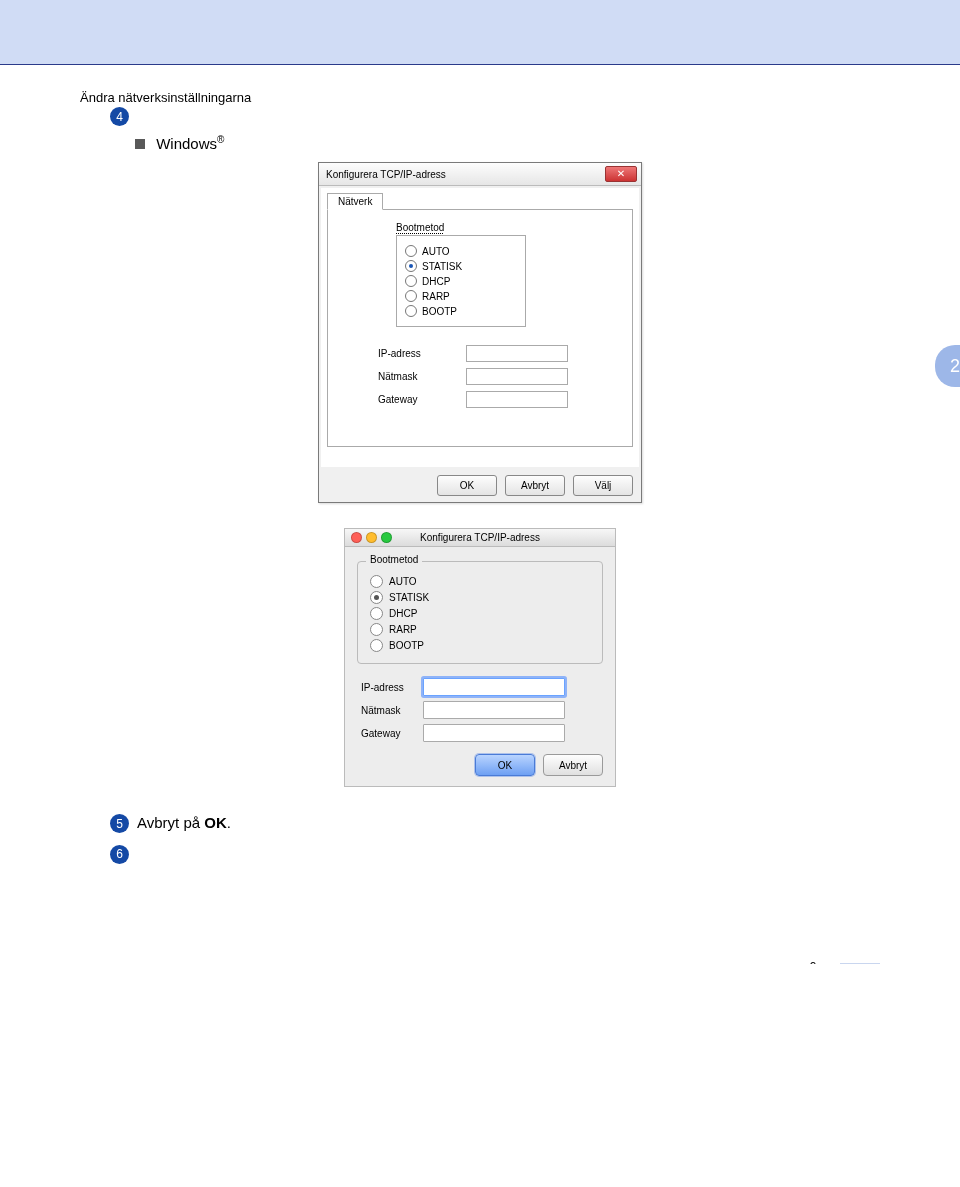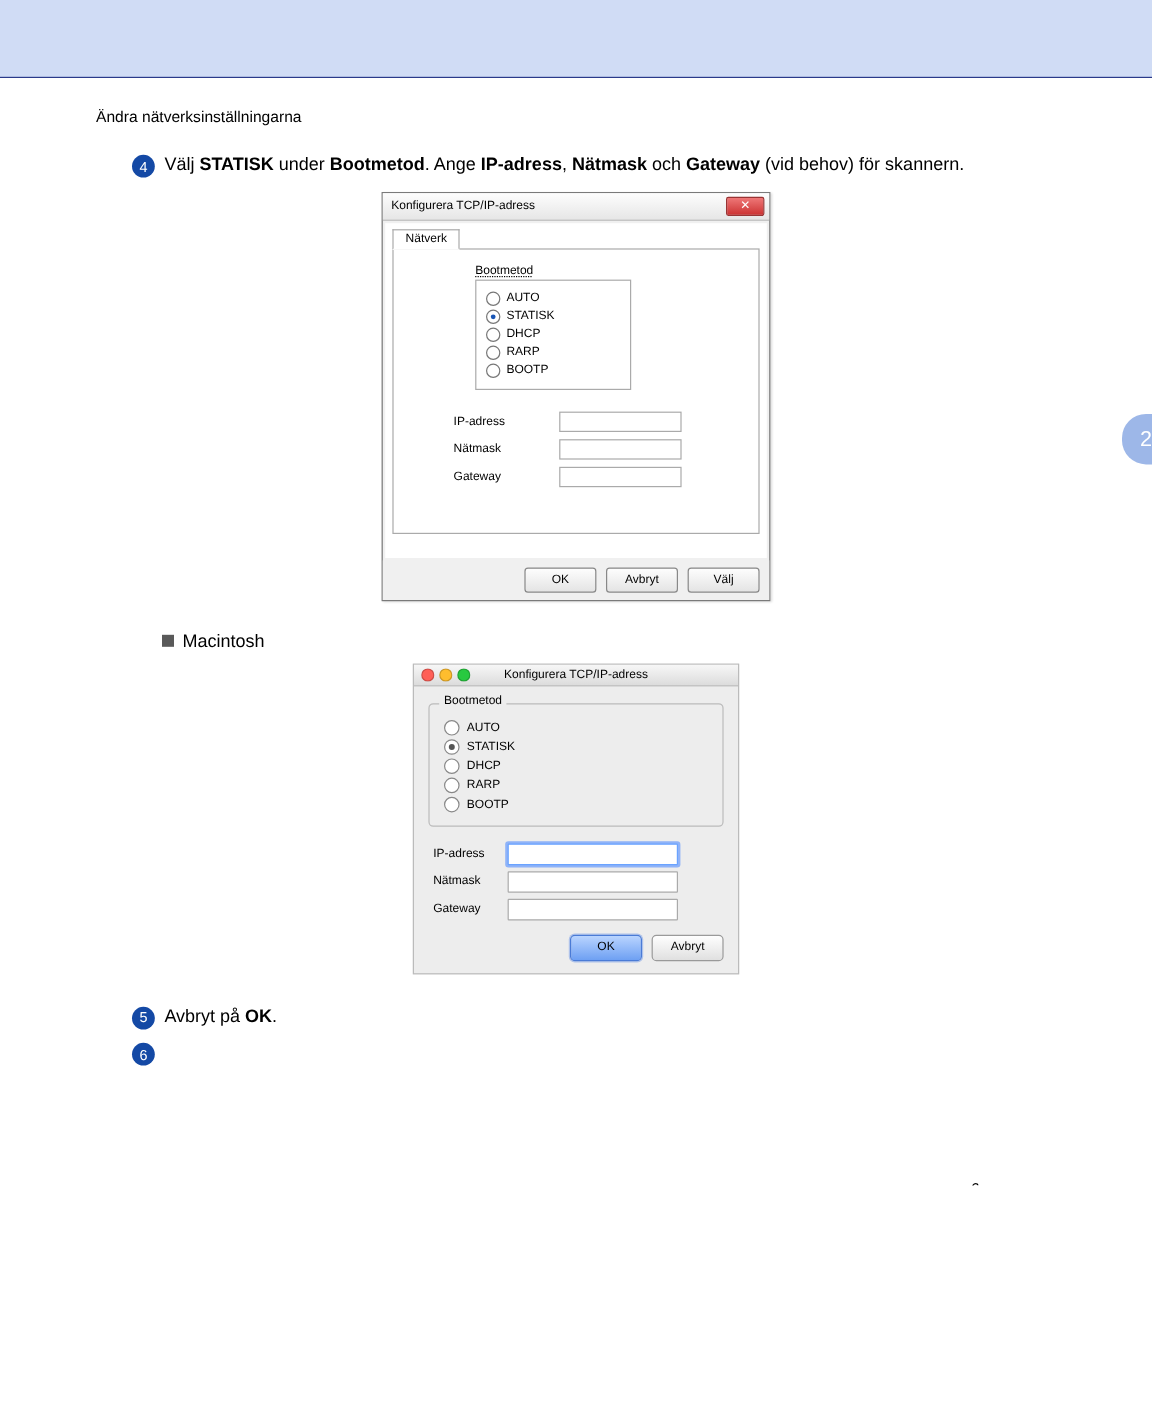--- a/index.html
+++ b/index.html
@@ -14,21 +14,20 @@
     height: 64px;
     background: #d0dcf5;
     border-bottom: 1px solid #2a3a8a;
   }
   .page {
     padding: 25px 80px 40px 80px;
     position: relative;
   }
   .breadcrumb {
     font-size: 13px;
-    margin-bottom: 22px;
     color: #000;
   }
   .step {
     display: flex;
     align-items: flex-start;
     margin-left: 30px;
     font-size: 15px;
     line-height: 1.5;
   }
   .step-badge {
@@ -323,25 +322,25 @@
 
 <div class="header-band"></div>
 
 <div class="page">
   <div class="breadcrumb">Ändra nätverksinställningarna</div>
 
   <div class="chapter-tab">2</div>
 
   <div class="step">
     <span class="step-badge">4</span>
-    <span class="step-text">
-      <span>Välj </span><b>STATISK</b><span> under </span><b>Bootmetod</b><span>. Ange </span><b>IP-adress</b><span>, </span><b>Nätmask</b><span> och </span><b>Gateway</b><span> (vid behov) för skannern.</span>
-    </span>
-  </div>
-
+  </div>
+
+  <div class="bullet-line">
+    <span>Windows</span><span class="sup">®</span>
+  </div>
 
   <div class="win-dialog">
     <div class="win-titlebar">
       <span>Konfigurera TCP/IP-adress</span>
       <span class="win-close">✕</span>
     </div>
     <div class="win-body">
       <span class="win-tab">Nätverk</span>
       <div class="win-tab-area">
         <div class="win-bootgroup">
@@ -385,21 +384,20 @@
         </div>
       </div>
     </div>
     <div class="win-buttons">
       <div class="win-btn">OK</div>
       <div class="win-btn">Avbryt</div>
       <div class="win-btn">Välj</div>
     </div>
   </div>
 
-  <div class="bullet-line">Macintosh</div>
 
   <div class="mac-dialog">
     <div class="mac-titlebar">
       <div class="mac-traffic">
         <span class="mac-dot mac-red"></span>
         <span class="mac-dot mac-yellow"></span>
         <span class="mac-dot mac-green"></span>
       </div>
       <span>Konfigurera TCP/IP-adress</span>
     </div>

